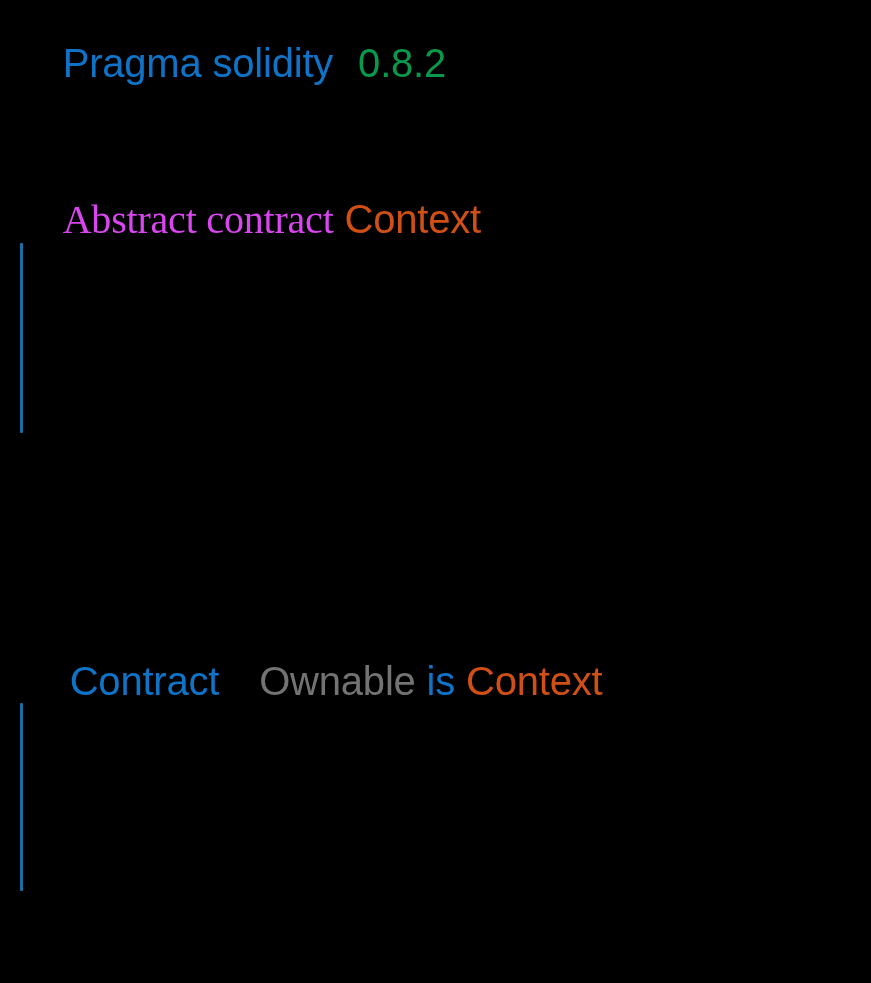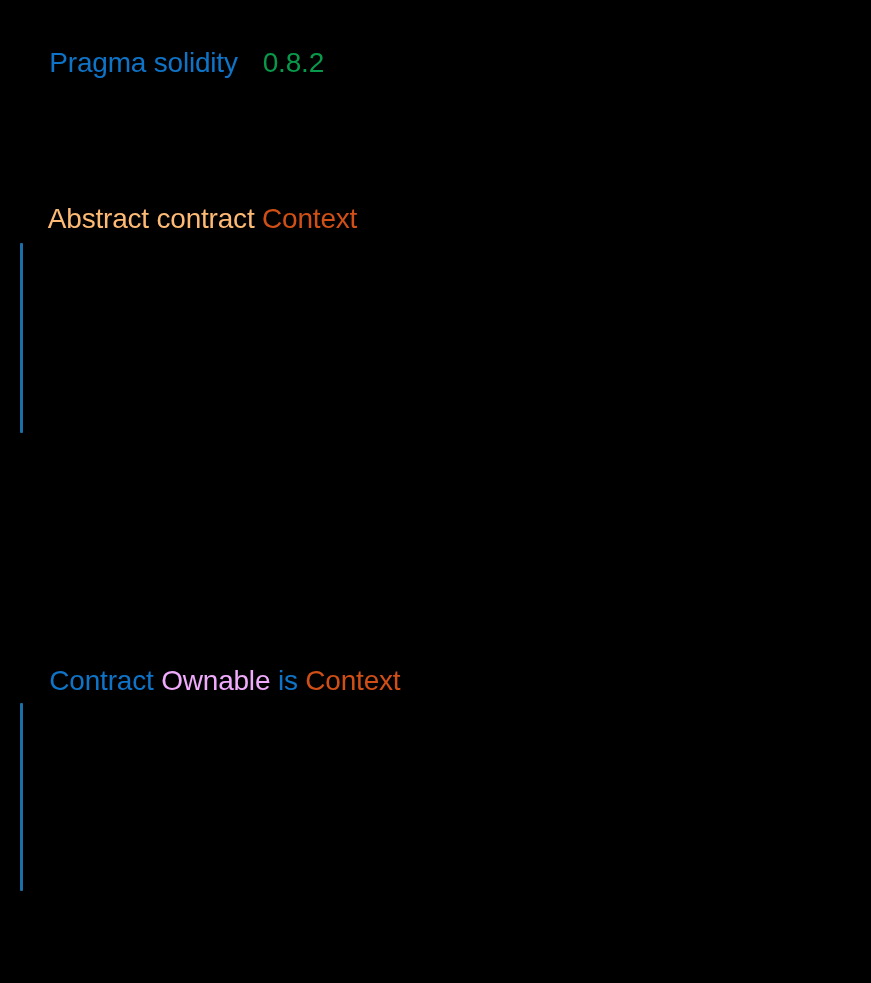--- a/index.html
+++ b/index.html
@@ -22,21 +22,21 @@
     inset: 0;
     background: #000000;
   }
 
   
   .code-line {
     position: absolute;
     left: 19px;
     white-space: pre;
     font-family: "Liberation Sans", sans-serif;
-    font-size: 28px;
+    font-size: 40px;
     line-height: 34px;
     letter-spacing: -0.2px;
     font-weight: 400;
   }
 
   .tok { white-space: pre; }
   .tok-keyword { color: #0f74c8; }
   .tok-type    { color: #cf4f16; }
   .tok-version { color: #089a4a; }
 
@@ -71,26 +71,26 @@
 </head>
 <body style="background: rgb(0, 0, 0);">
 
 <div class="page">
 
   <div class="code-line" id="pragma-line">
     <span class="tok tok-keyword" style="color: rgb(15, 116, 200);">Pragma solidity</span><span class="gap"></span><span class="tok tok-version" style="color: rgb(8, 154, 74);">0.8.2</span>
   </div>
 
   <div class="code-line" id="abstract-contract-heading">
-    <span class="tok tok-keyword" style="color: #fdba74;">Abstract contract</span><span class="tok"> </span><span class="tok tok-type" style="color: rgb(207, 79, 22);">Context</span>
+    <span class="tok tok-keyword" style="color: #d946ef; font-family: Liberation Serif, serif;">Abstract contract</span><span class="tok"> </span><span class="tok tok-type" style="color: rgb(207, 79, 22);">Context</span>
   </div>
 
   <div class="block-guide" id="context-body-guide" style="background: rgb(27, 111, 168);"></div>
   <div class="block-body" id="context-body"></div>
 
   <div class="code-line" id="contract-ownable-heading">
-    <span class="tok tok-keyword" style="color: rgb(15, 116, 200);">Contract</span><span class="tok"> </span><span class="tok tok-type" style="color: #f0abfc;">Ownable</span><span class="tok"> </span><span class="tok tok-keyword" style="color: rgb(15, 116, 200); text-align: right;">is</span><span class="tok"> </span><span class="tok tok-type" style="color: rgb(207, 79, 22);">Context</span>
+    <span class="tok tok-keyword" style="color: rgb(15, 116, 200); margin-left: 7px;">Contract</span><span class="tok"> </span><span class="tok tok-type" style="color: #737373; margin-left: 29px;">Ownable</span><span class="tok"> </span><span class="tok tok-keyword" style="color: rgb(15, 116, 200); text-align: right;">is</span><span class="tok"> </span><span class="tok tok-type" style="color: rgb(207, 79, 22);">Context</span>
   </div>
 
   <div class="block-guide" id="ownable-body-guide" style="background: rgb(27, 111, 168);"></div>
   <div class="block-body" id="ownable-body"></div>
 
 </div>
 
 </body></html>

